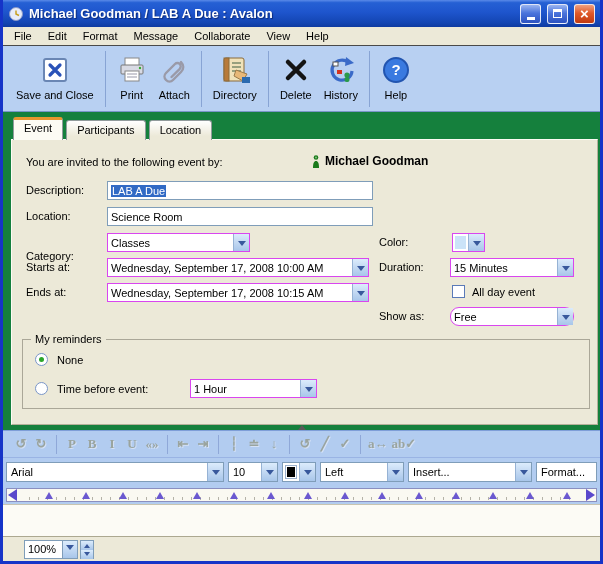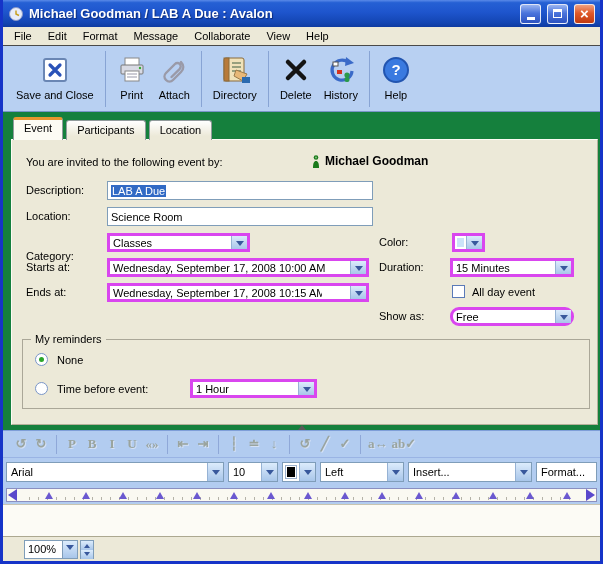--- a/index.html
+++ b/index.html
@@ -47,21 +47,21 @@
   .collapse-handle { position:absolute; bottom:0; left:50%; transform:translateX(-50%);
     width:14px; height:6px; display:flex; justify-content:center; }
   .collapse-handle i { width:0; height:0; border:4px solid transparent; border-bottom:5px solid #5a5a5a; margin-top:-3px; }
 
   .lbl { position:absolute; white-space:nowrap; }
   .organizer { position:absolute; left:300px; top:14px; display:flex; align-items:center; gap:5px; }
   .organizer b { font-size:12px; }
   .fld { position:absolute; height:19px; background:#fff; border:1px solid #7f9db9;
     display:flex; align-items:center; padding-left:3px; white-space:nowrap; overflow:hidden; }
   .sel { color:#fff; padding:0 1px; }
-  .combo { position:absolute; height:19px; background:#fff; border:3px solid #d946ef;
+  .combo { position:absolute; height:19px; background:#fff; border:1px solid #d946ef;
     display:flex; align-items:stretch; }
   .combo-text { flex:1; display:flex; align-items:center; padding-left:3px; white-space:nowrap; overflow:hidden; }
   .combo-btn { width:16px; background:linear-gradient(180deg,#dcecfc 0%,#c2d8f2 50%,#a8c6ea 100%);
     border-left:1px solid #96b2d4; display:flex; align-items:center; justify-content:center; }
   .chev { width:0; height:0; border:4px solid transparent; border-top:5px solid #38589c; margin-top:5px; }
   .swatch { flex:1; margin:2px; }
   .checkbox { position:absolute; width:13px; height:13px; background:#fff; border:1px solid #5a7ab8; }
   .radio { position:absolute; width:13px; height:13px; border-radius:50%; background:#fff;
     border:1px solid #7a96c8; }
   .radio.selected::after { content:""; position:absolute; left:3px; top:3px; width:5px; height:5px;

